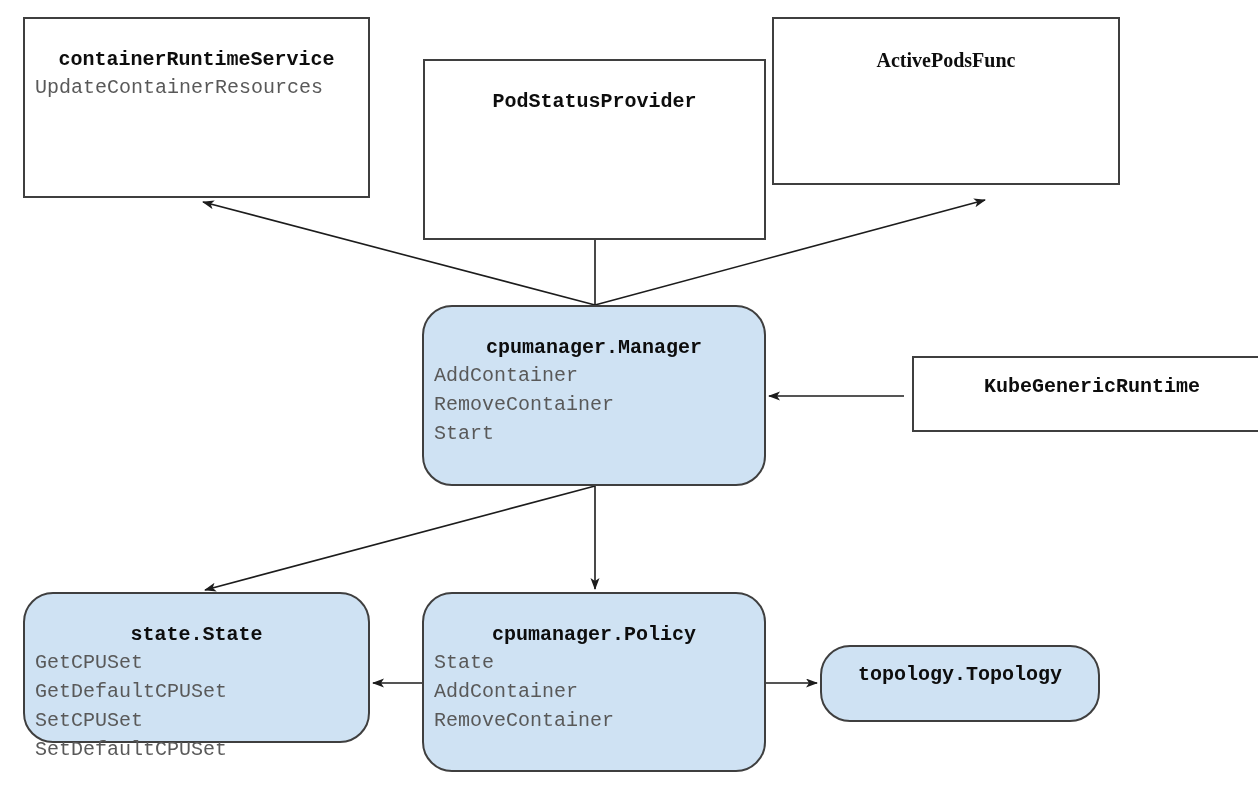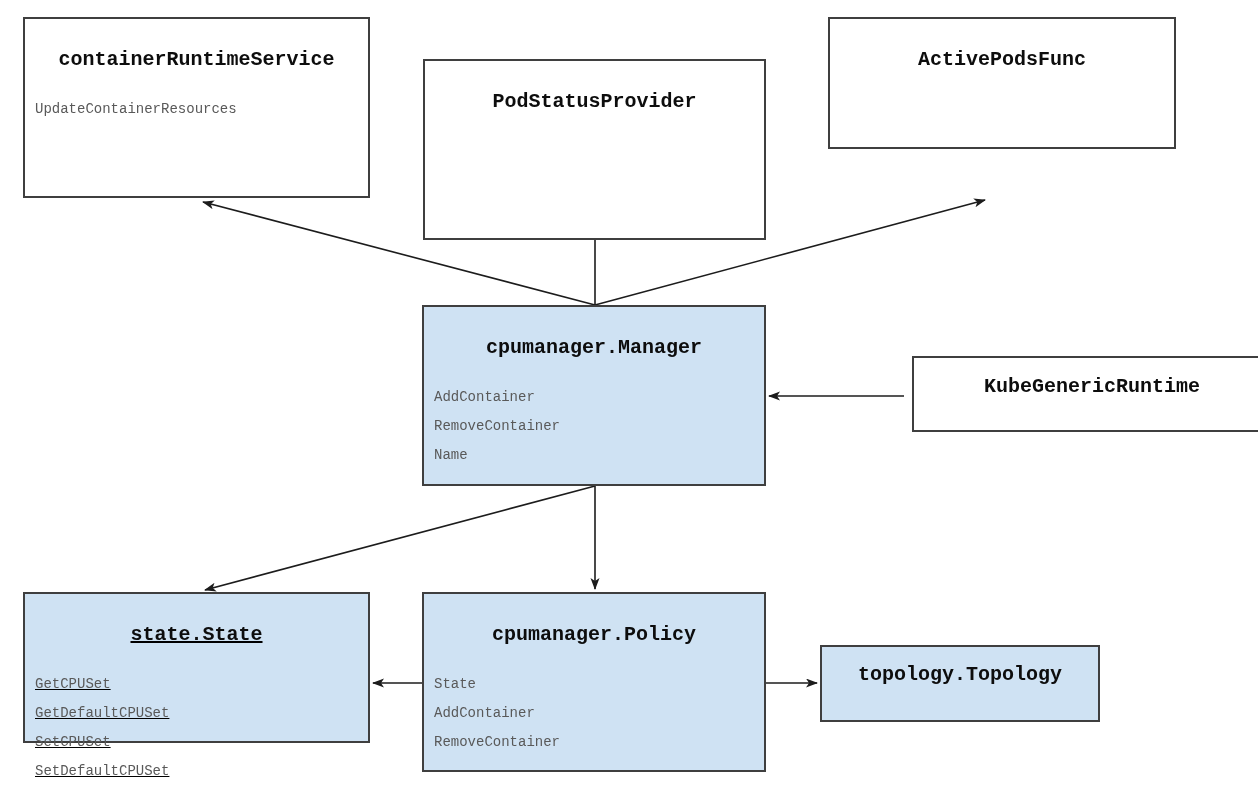--- a/index.html
+++ b/index.html
@@ -30,47 +30,46 @@
     stroke: var(--arrow);
     stroke-width: 1.6;
     fill: none;
   }
   #arrowhead path { fill: var(--arrow); }
   .uml-box {
     position: absolute;
     border: 2px solid var(--border);
     background: var(--box-fill);
   }
-  .uml-box.highlight { background: var(--highlight-fill); }
+  .uml-box.highlight { background: var(--highlight-fill); border-radius: 30px; }
   .uml-title {
     padding-top: 28px;
     text-align: center;
     font-weight: bold;
     font-size: 20px;
     line-height: 26px;
     color: var(--title-text);
     letter-spacing: 0;
     white-space: nowrap;
   }
   .uml-methods {
-    margin-top: 22px;
     padding-left: 10px;
-    font-size: 14px;
+    font-size: 20px;
     line-height: 29px;
     color: var(--method-text);
     white-space: nowrap;
   }
   
   .b-container-runtime { left: 23px;  top: 17px;  width: 347px; height: 181px; }
   .b-pod-status        { left: 423px; top: 17px;  width: 343px; height: 181px; margin-top: 42px; }
-  .b-active-pods       { left: 828px; top: 17px;  width: 348px; height: 132px; }
+  .b-active-pods       { left: 772px; top: 17px;  width: 348px; height: 168px; font-family: Liberation Serif, serif; }
   .b-manager           { left: 422px; top: 305px; width: 344px; height: 181px; }
   .b-kube-generic      { left: 904px; top: 356px; width: 360px; height: 76px; margin-left: 8px; }
   .b-kube-generic .uml-title { padding-top: 16px; }
-  .b-state             { left: 23px;  top: 592px; width: 347px; height: 151px; text-decoration: underline; }
+  .b-state             { left: 23px;  top: 592px; width: 347px; height: 151px; }
   .b-policy            { left: 422px; top: 592px; width: 344px; height: 180px; }
   .b-topology          { left: 820px; top: 645px; width: 280px; height: 77px; }
   .b-topology .uml-title { padding-top: 15px; }
 </style>
 </head>
 <body>
 
 <div class="canvas">
 
   <svg class="arrow-layer" viewBox="0 0 1258 788" xmlns="http://www.w3.org/2000/svg">
@@ -102,21 +101,21 @@
 
   <div class="uml-box b-active-pods">
     <div class="uml-title">ActivePodsFunc</div>
   </div>
 
   <div class="uml-box highlight b-manager">
     <div class="uml-title">cpumanager.Manager</div>
     <div class="uml-methods">
       <div>AddContainer</div>
       <div>RemoveContainer</div>
-      <div>Name</div>
+      <div>Start</div>
     </div>
   </div>
 
   <div class="uml-box b-kube-generic">
     <div class="uml-title">KubeGenericRuntime</div>
   </div>
 
   <div class="uml-box highlight b-state">
     <div class="uml-title">state.State</div>
     <div class="uml-methods">

